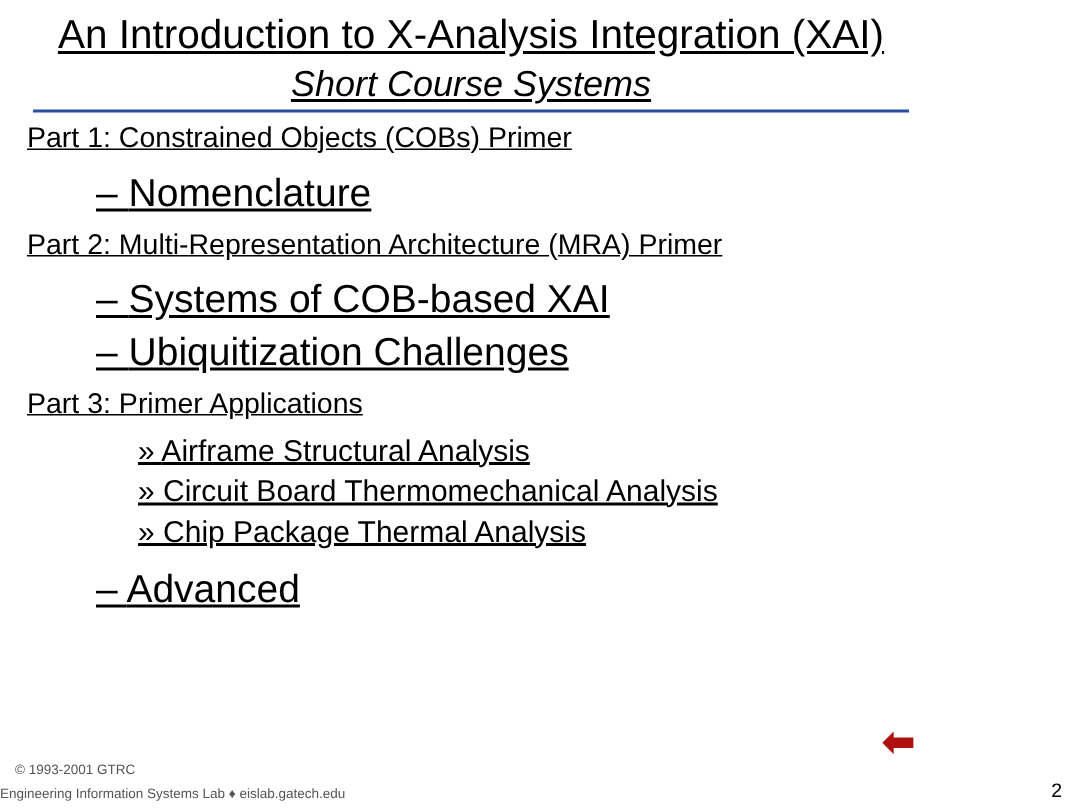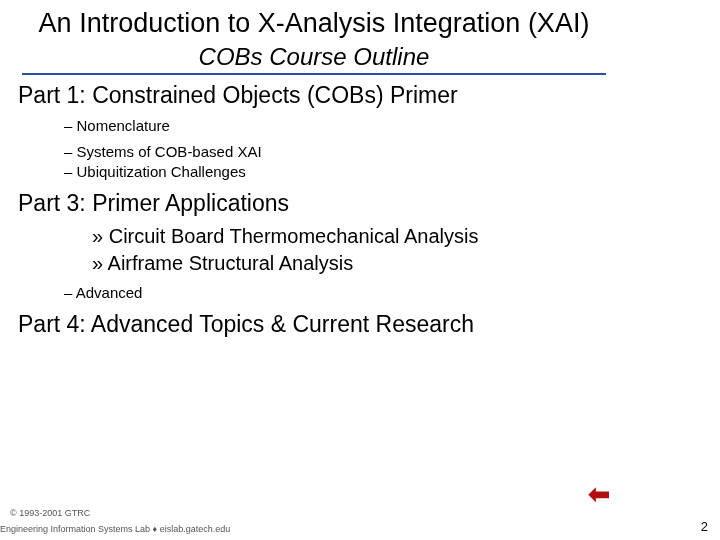--- a/index.html
+++ b/index.html
@@ -10,20 +10,21 @@
     background: #ffffff;
     font-family: Arial, Helvetica, sans-serif;
     color: #000;
     overflow: hidden;
   }
   .slide {
     position: relative;
     width: 628px;
     height: 540px;
     box-sizing: border-box;
+    text-decoration: underline;
   }
   .title {
     text-align: center;
     font-size: 27px;
     padding-top: 8px;
     font-weight: normal;
   }
   .subtitle {
     text-align: center;
     font-style: italic;
@@ -32,26 +33,26 @@
   }
   .rule {
     height: 2px;
     background: #2b4fa0;
     margin: 2px 22px 6px 22px;
   }
   .body {
     padding: 0 18px;
   }
   .part {
-    font-size: 23px;
+    font-size: 19px;
     margin-top: 6px;
     line-height: 1.25;
   }
   .dash-list {
-    font-size: 15px;
+    font-size: 26px;
     margin: 6px 0 6px 46px;
     line-height: 1.35;
   }
   .raquo-list {
     font-size: 20px;
     margin: 6px 0 6px 74px;
     line-height: 1.35;
   }
   .dash-item::before {
     content: "– ";
@@ -93,45 +94,46 @@
     font-size: 13px;
     color: #000;
   }
 </style>
 </head>
 <body>
 
 <div class="slide">
 
   <div class="title">An Introduction to X-Analysis Integration (XAI)</div>
-  <div class="subtitle">COBs Course Outline</div>
+  <div class="subtitle">Short Course Systems</div>
   <div class="rule"></div>
 
   <div class="body">
 
     <div class="part">Part 1: Constrained Objects (COBs) Primer</div>
     <div class="dash-list">
       <div class="dash-item">Nomenclature</div>
     </div>
 
+    <div class="part">Part 2: Multi-Representation Architecture (MRA) Primer</div>
     <div class="dash-list">
       <div class="dash-item">Systems of COB-based XAI</div>
       <div class="dash-item">Ubiquitization Challenges</div>
     </div>
 
     <div class="part">Part 3: Primer Applications</div>
     <div class="raquo-list">
+      <div class="raquo-item">Airframe Structural Analysis</div>
       <div class="raquo-item">Circuit Board Thermomechanical Analysis</div>
-      <div class="raquo-item">Airframe Structural Analysis</div>
+      <div class="raquo-item">Chip Package Thermal Analysis</div>
     </div>
     <div class="dash-list">
       <div class="dash-item">Advanced</div>
     </div>
 
-    <div class="part">Part 4: Advanced Topics &amp; Current Research</div>
   </div>
 
   <div class="arrow">⬅</div>
 
   <div class="footer">
     <span class="footer-left">© 1993-2001 GTRC</span>
     <span class="footer-center">Engineering Information Systems Lab ♦ eislab.gatech.edu</span>
     <span class="footer-right">2</span>
   </div>
 

